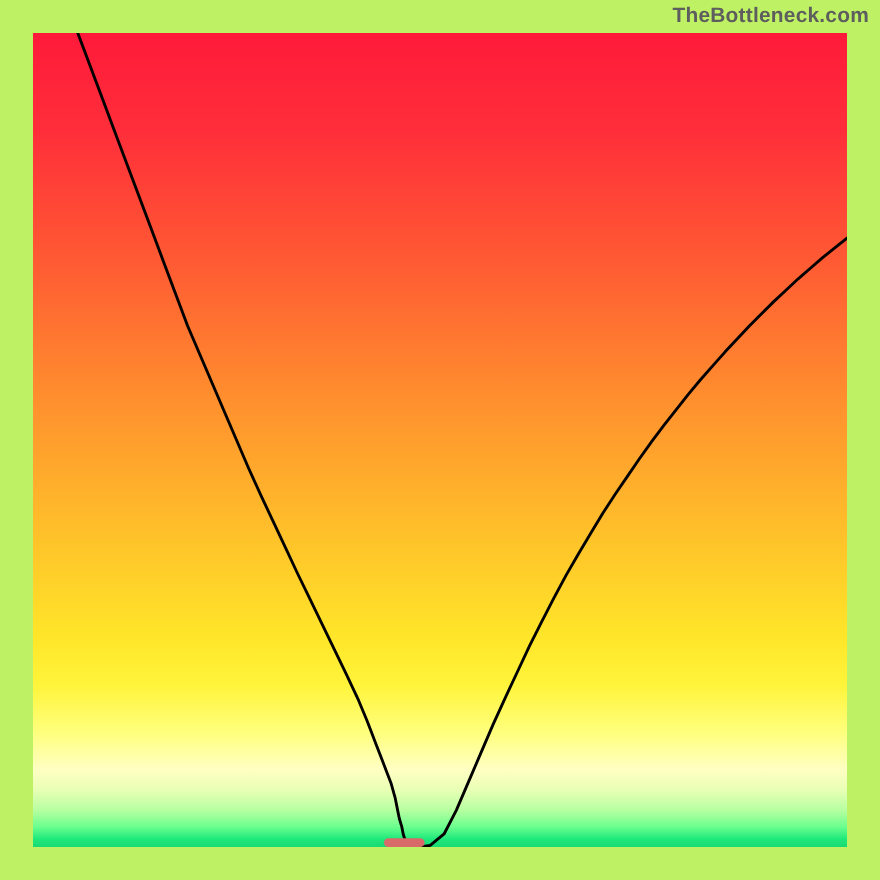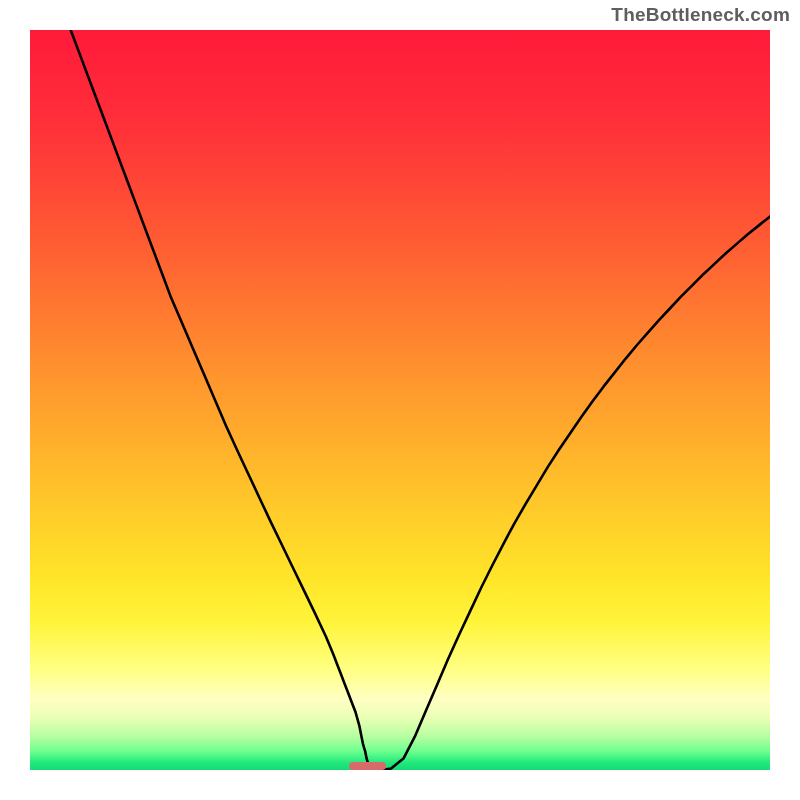--- a/index.html
+++ b/index.html
@@ -8,21 +8,21 @@
     width: 800px;
     height: 800px;
     background: #000;
     overflow: hidden;
     font-family: Verdana, Geneva, sans-serif;
   }
   .outer {
     position: relative;
     width: 800px;
     height: 800px;
-    background: #ffffff;
+    background: #bef264;
   }
   .plot {
     position: absolute;
     left: 30px;
     top: 30px;
     width: 740px;
     height: 740px;
     overflow: hidden;
   }
   .plot svg.bg {

